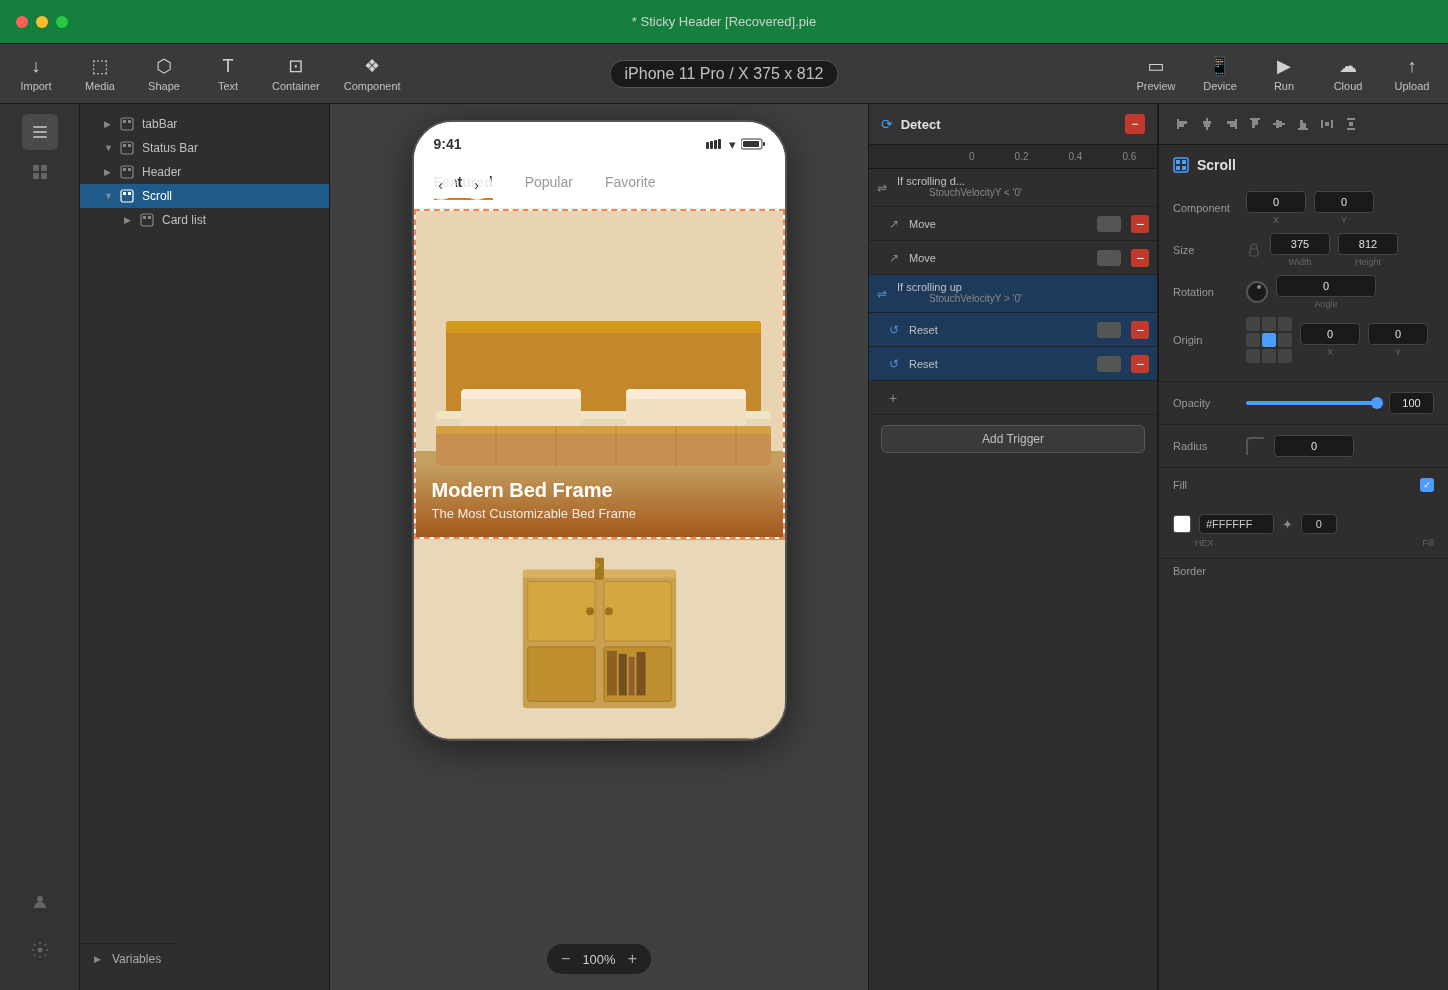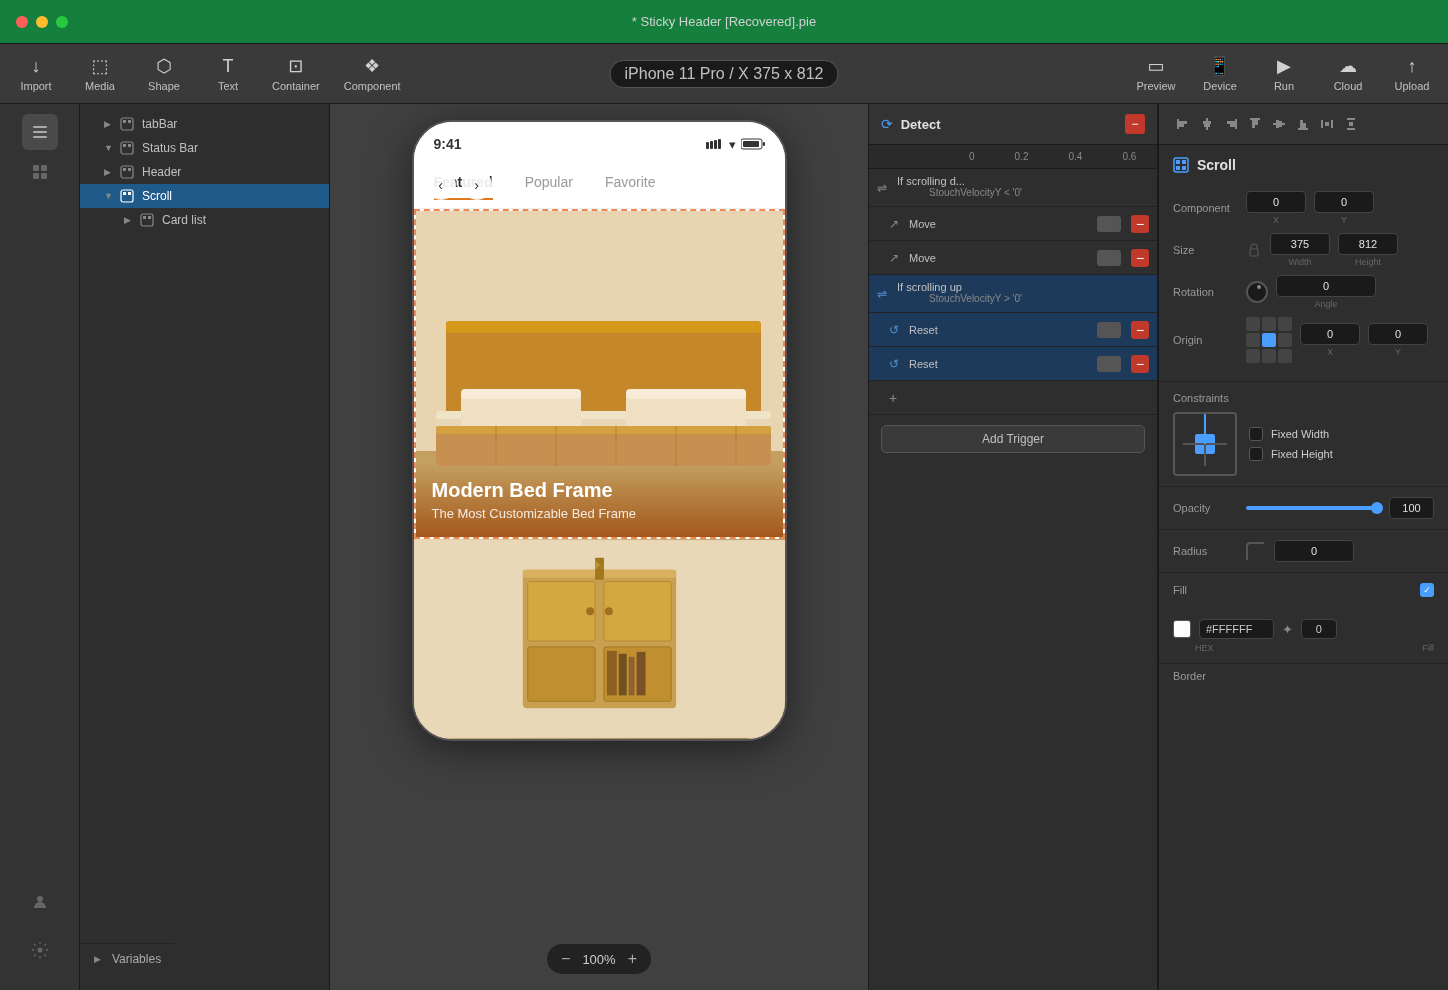--- a/index.html
+++ b/index.html
@@ -1142,41 +1142,20 @@
           <input class="prop-input" readonly="" value="0" style="">
           <div class="prop-input-sub">X</div>
         </div>
         <div class="prop-input-group">
           <input class="prop-input" readonly="" value="0" style="">
           <div class="prop-input-sub">Y</div>
         </div>
       </div>
     </div>
 
-    <div class="prop-section">
-      <div style="font-size:11px; color:#999; margin-bottom:8px;">Constraints</div>
-      <div class="constraints-grid">
-        <div class="constraint-box">
-          <div class="constraint-line-h"></div>
-          <div class="constraint-line-v"></div>
-          <div class="constraint-line-top"></div>
-          <div class="constraint-inner"></div>
-        </div>
-        <div class="constraint-options">
-          <div class="constraint-option">
-            <div class="constraint-checkbox"></div>
-            <span>Fixed Width</span>
-          </div>
-          <div class="constraint-option">
-            <div class="constraint-checkbox"></div>
-            <span>Fixed Height</span>
-          </div>
-        </div>
-      </div>
-    </div>
 
     <div class="prop-section">
       <div class="opacity-row">
         <span class="prop-label">Opacity</span>
         <div class="opacity-slider" style="flex:1;">
           <div class="opacity-thumb"></div>
         </div>
         <input class="prop-input" readonly="" style="width: 45px;" value="100">
       </div>
     </div>

